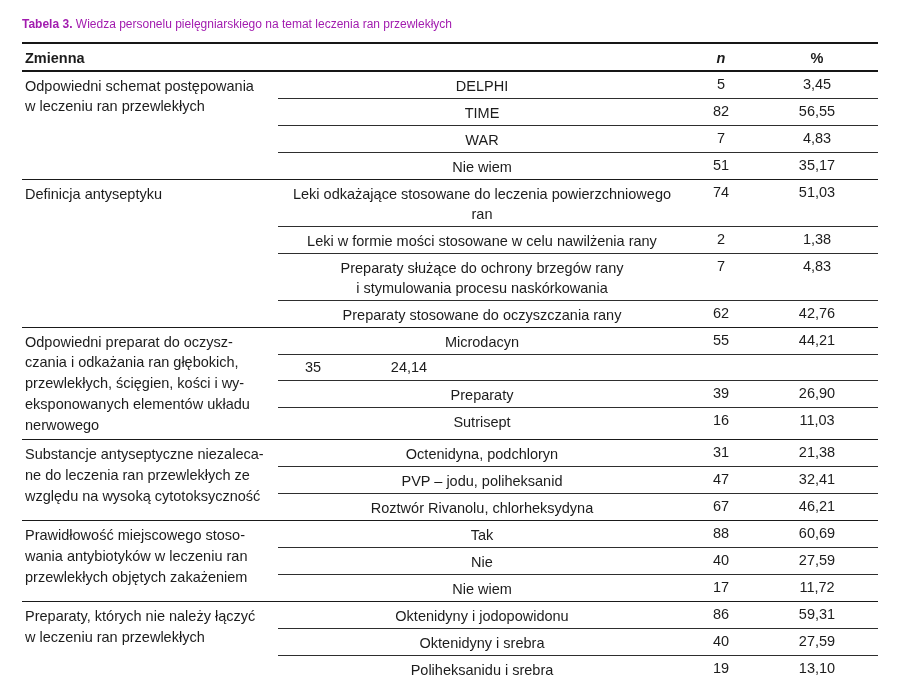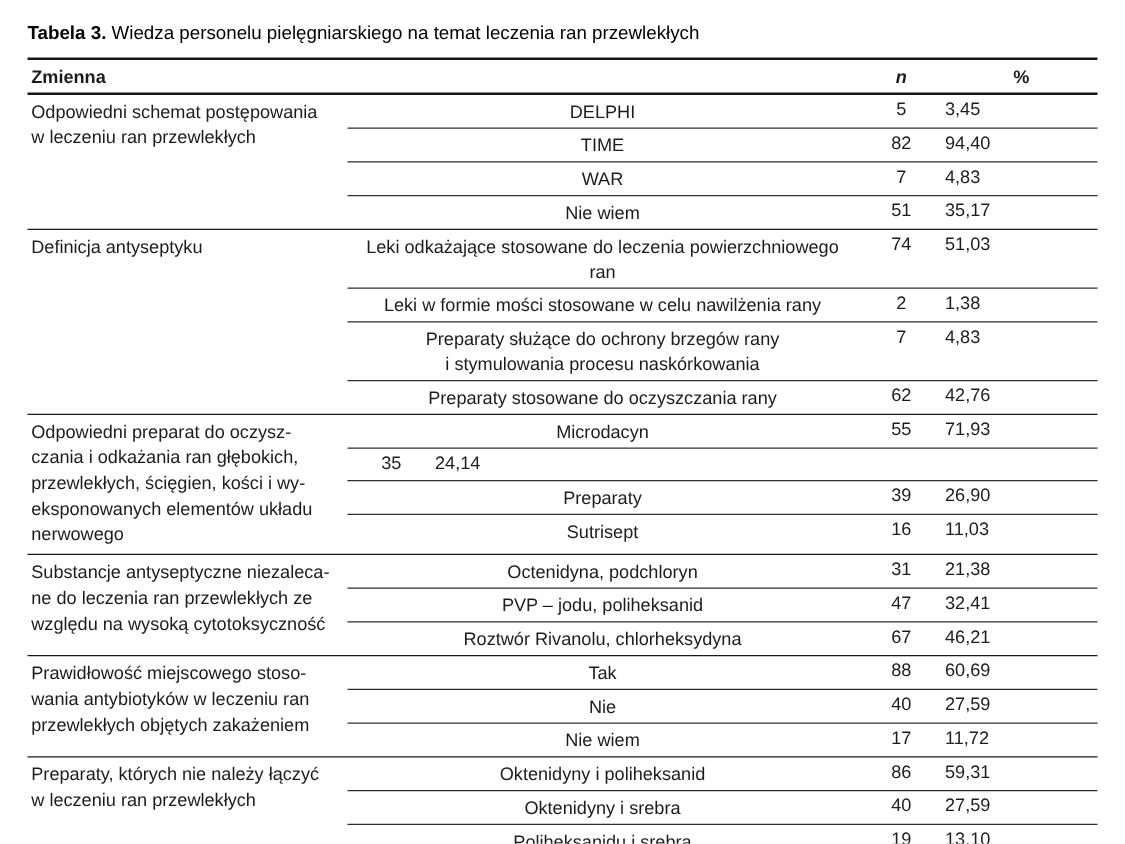--- a/index.html
+++ b/index.html
@@ -7,24 +7,24 @@
     width: 900px; height: 675px;
     background: #ffffff;
     font-family: "Liberation Sans", "DejaVu Sans", sans-serif;
     color: #1c1c1c;
   }
   .page {
     width: 900px; height: 675px;
     padding: 17px 22px 0 22px;
   }
   .title {
-    font-size: 15px;
+    font-size: 12px;
     line-height: 1.3;
     margin-bottom: 9px;
-    color: #000000;
+    color: #a21caf;
   }
   .title b { font-weight: bold; }
   .tbl {
     width: 100%;
     border-top: 2px solid #161616;
     font-size: 14.5px;
   }
   .hdr {
     display: flex;
     align-items: flex-end;
@@ -67,21 +67,21 @@
     white-space: pre-line;
     line-height: 1.38;
   }
   .cell-n {
     width: 70px;
     text-align: center;
     padding: 4px 0 2px 0;
   }
   .cell-pct {
     width: 122px;
-    text-align: left;
+    text-align: center;
     padding: 4px 0 2px 0;
   }
 </style>
 </head>
 <body>
 
 <div class="page">
   <div class="title">
     <b>Tabela 3.</b>
     <span>Wiedza personelu pielęgniarskiego na temat leczenia ran przewlekłych</span>
@@ -100,21 +100,21 @@
 w leczeniu ran przewlekłych</div>
           <div class="rows">
             <div class="row">
               <div class="cell-answer">DELPHI</div>
               <div class="cell-n">5</div>
               <div class="cell-pct">3,45</div>
             </div>
             <div class="row">
               <div class="cell-answer">TIME</div>
               <div class="cell-n">82</div>
-              <div class="cell-pct">94,40</div>
+              <div class="cell-pct">56,55</div>
             </div>
             <div class="row">
               <div class="cell-answer">WAR</div>
               <div class="cell-n">7</div>
               <div class="cell-pct">4,83</div>
             </div>
             <div class="row">
               <div class="cell-answer">Nie wiem</div>
               <div class="cell-n">51</div>
               <div class="cell-pct">35,17</div>
@@ -150,21 +150,21 @@
         <div class="group">
           <div class="var-label">Odpowiedni preparat do oczysz-
 czania i odkażania ran głębokich,
 przewlekłych, ścięgien, kości i wy-
 eksponowanych elementów układu
 nerwowego</div>
           <div class="rows">
             <div class="row">
               <div class="cell-answer">Microdacyn</div>
               <div class="cell-n">55</div>
-              <div class="cell-pct">71,93</div>
+              <div class="cell-pct">44,21</div>
             </div>
             <div class="row">
               <div class="cell-n">35</div>
               <div class="cell-pct">24,14</div>
             </div>
             <div class="row">
               <div class="cell-answer">Preparaty</div>
               <div class="cell-n">39</div>
               <div class="cell-pct">26,90</div>
             </div>
@@ -217,21 +217,21 @@
               <div class="cell-n">17</div>
               <div class="cell-pct">11,72</div>
             </div>
           </div>
         </div>
         <div class="group">
           <div class="var-label">Preparaty, których nie należy łączyć
 w leczeniu ran przewlekłych</div>
           <div class="rows">
             <div class="row">
-              <div class="cell-answer">Oktenidyny i poliheksanid</div>
+              <div class="cell-answer">Oktenidyny i jodopowidonu</div>
               <div class="cell-n">86</div>
               <div class="cell-pct">59,31</div>
             </div>
             <div class="row">
               <div class="cell-answer">Oktenidyny i srebra</div>
               <div class="cell-n">40</div>
               <div class="cell-pct">27,59</div>
             </div>
             <div class="row">
               <div class="cell-answer">Poliheksanidu i srebra</div>

